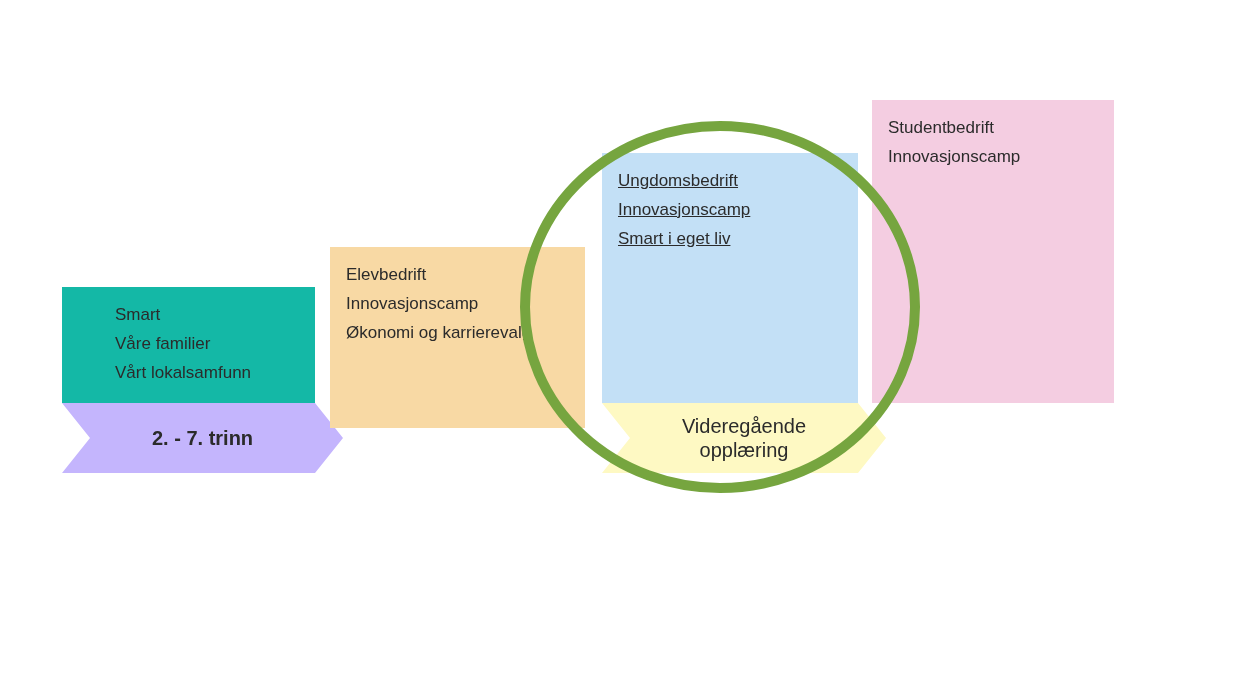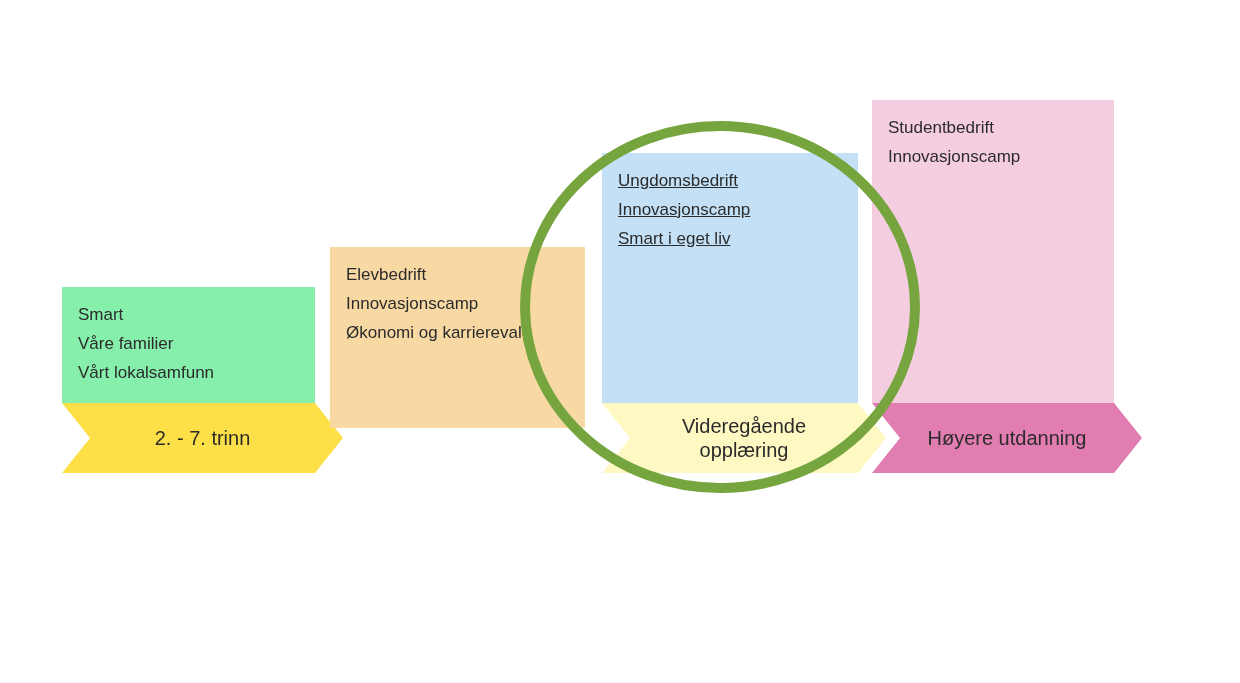--- a/index.html
+++ b/index.html
@@ -58,28 +58,28 @@
     height: 683px;
     pointer-events: none;
   }
 </style>
 </head>
 <body>
 
 <div id="canvas">
 
   <div class="stage stage-1">
-    <div class="box" style="background: #86efac;">
+    <div class="box" style="background: #14b8a6; padding-left: 37px;">
       <div class="programs">
         <div>Smart</div>
         <div>Våre familier</div>
         <div>Vårt lokalsamfunn</div>
       </div>
     </div>
-    <div class="band" style="background: #fde047;">
+    <div class="band" style="background: #c4b5fd; font-weight: bold;">
       <span class="band-label">2. - 7. trinn</span>
     </div>
   </div>
 
   <div class="stage stage-2">
     <div class="box" style="background: rgb(248, 217, 164);">
       <div class="programs">
         <div>Elevbedrift</div>
         <div>Innovasjonscamp</div>
         <div>Økonomi og karrierevalg</div>
@@ -101,22 +101,19 @@
     </div>
   </div>
 
   <div class="stage stage-4">
     <div class="box" style="background: rgb(244, 205, 225);">
       <div class="programs">
         <div>Studentbedrift</div>
         <div>Innovasjonscamp</div>
       </div>
     </div>
-    <div class="band" style="background: rgb(226, 125, 178);">
-      <span class="band-label">Høyere utdanning</span>
-    </div>
   </div>
 
   <svg id="highlight-svg" viewBox="0 0 1240 683" aria-hidden="true">
     <ellipse cx="720" cy="307" rx="195" ry="181" fill="none" stroke="#76a53f" stroke-width="10"></ellipse>
   </svg>
 
 </div>
 
 </body></html>

